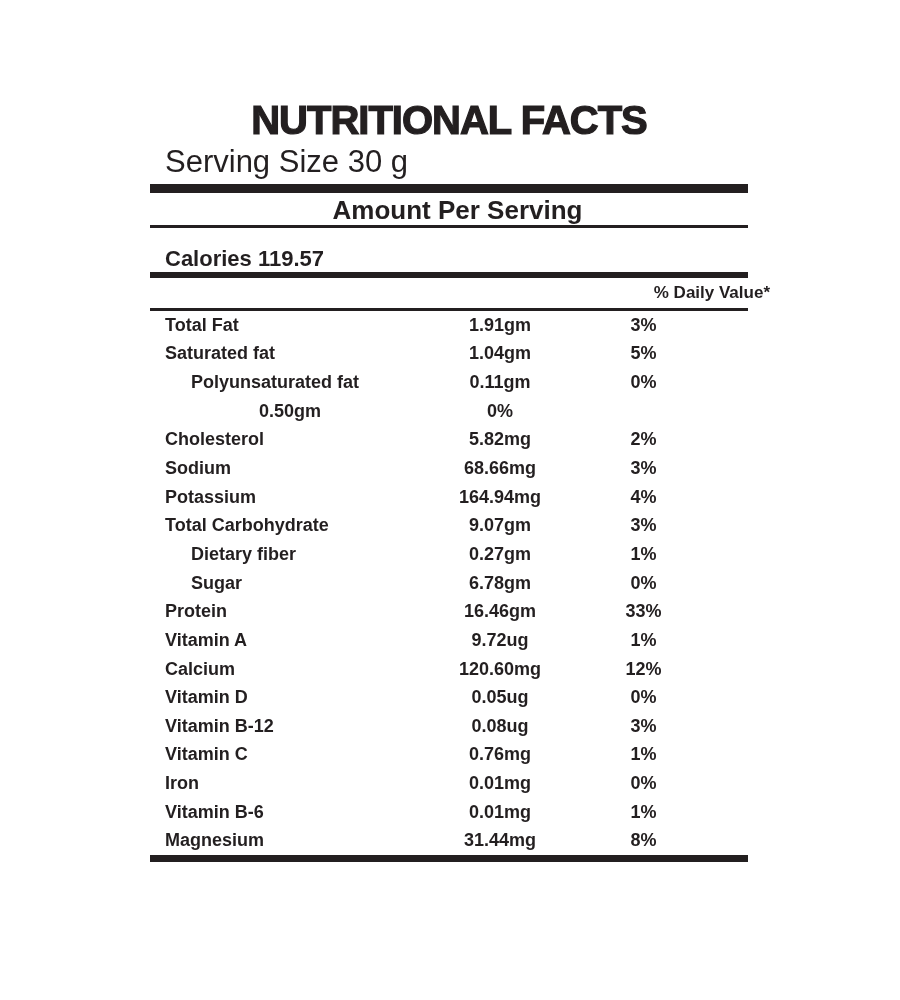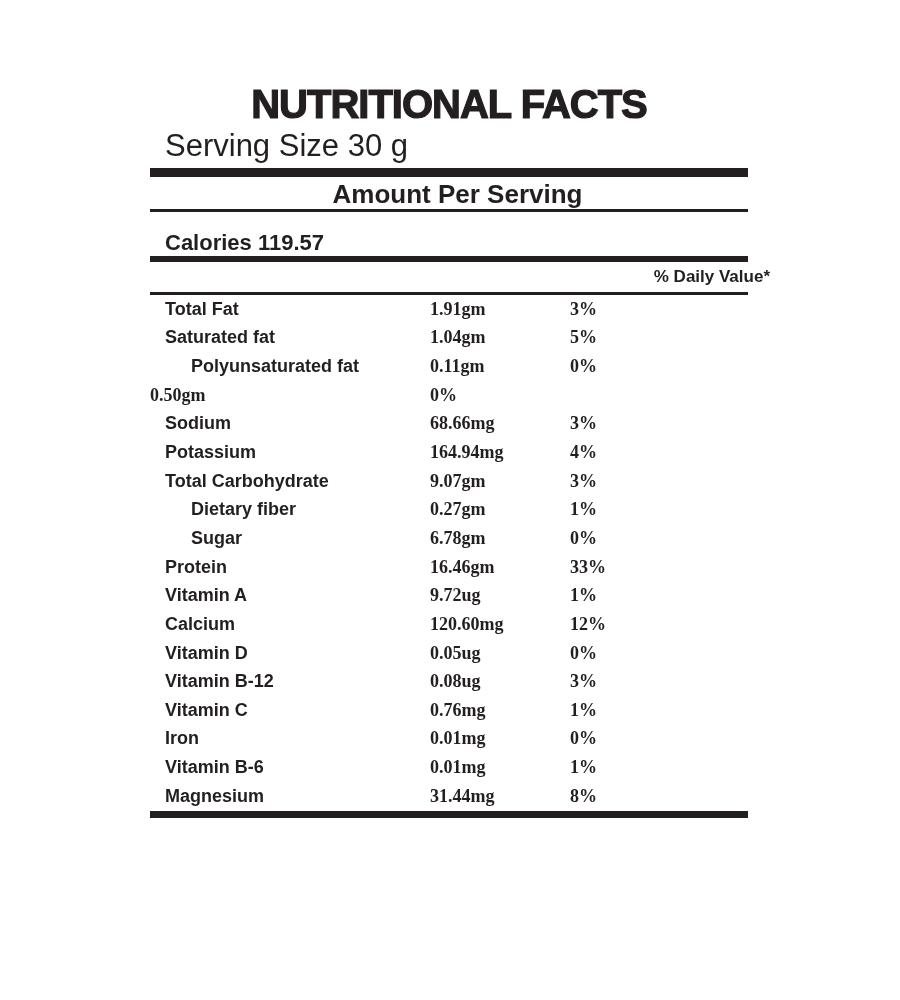--- a/index.html
+++ b/index.html
@@ -11,21 +11,21 @@
     height: 1000px;
     background: #ffffff;
     font-family: "Liberation Sans", sans-serif;
     color: #231f20;
     position: relative;
     overflow: hidden;
   }
   .label {
     position: absolute;
     left: 150px;
-    top: 82px;
+    top: 98px;
     width: 598px;
   }
   .title {
     margin: 0;
     font-size: 40px;
     line-height: 44px;
     font-weight: bold;
     text-align: center;
     letter-spacing: -1px;
     -webkit-text-stroke: 1.2px #231f20;
@@ -85,21 +85,21 @@
     grid-template-columns: 1fr 140px 147px;
     padding-right: 31px;
     height: 28.65px;
     align-items: center;
     font-size: 18px;
     font-weight: bold;
   }
   .cell { white-space: nowrap; }
   .cell.name { padding-left: 15px; }
   .row.indent .cell.name { padding-left: 41px; }
-  .cell.amount, .cell.dv { text-align: left; font-family: Liberation Serif, serif; }
+  .cell.amount, .cell.dv { text-align: center; }
   .bar-bottom {
     height: 7px;
     background: #231f20;
   }
 </style>
 </head>
 <body>
 
 <div class="label">
   <h1 class="title">NUTRITIONAL FACTS</h1>
@@ -137,20 +137,25 @@
     <span class="cell name">Polyunsaturated fat</span>
     <span class="cell amount">0.11gm</span>
     <span class="cell dv">0%</span>
   </div>
 
   <div class="row indent">
     <span class="cell amount">0.50gm</span>
     <span class="cell dv">0%</span>
   </div>
 
+  <div class="row">
+    <span class="cell name">Cholesterol</span>
+    <span class="cell amount">5.82mg</span>
+    <span class="cell dv">2%</span>
+  </div>
 
   <div class="row">
     <span class="cell name">Sodium</span>
     <span class="cell amount">68.66mg</span>
     <span class="cell dv">3%</span>
   </div>
 
   <div class="row">
     <span class="cell name">Potassium</span>
     <span class="cell amount">164.94mg</span>

